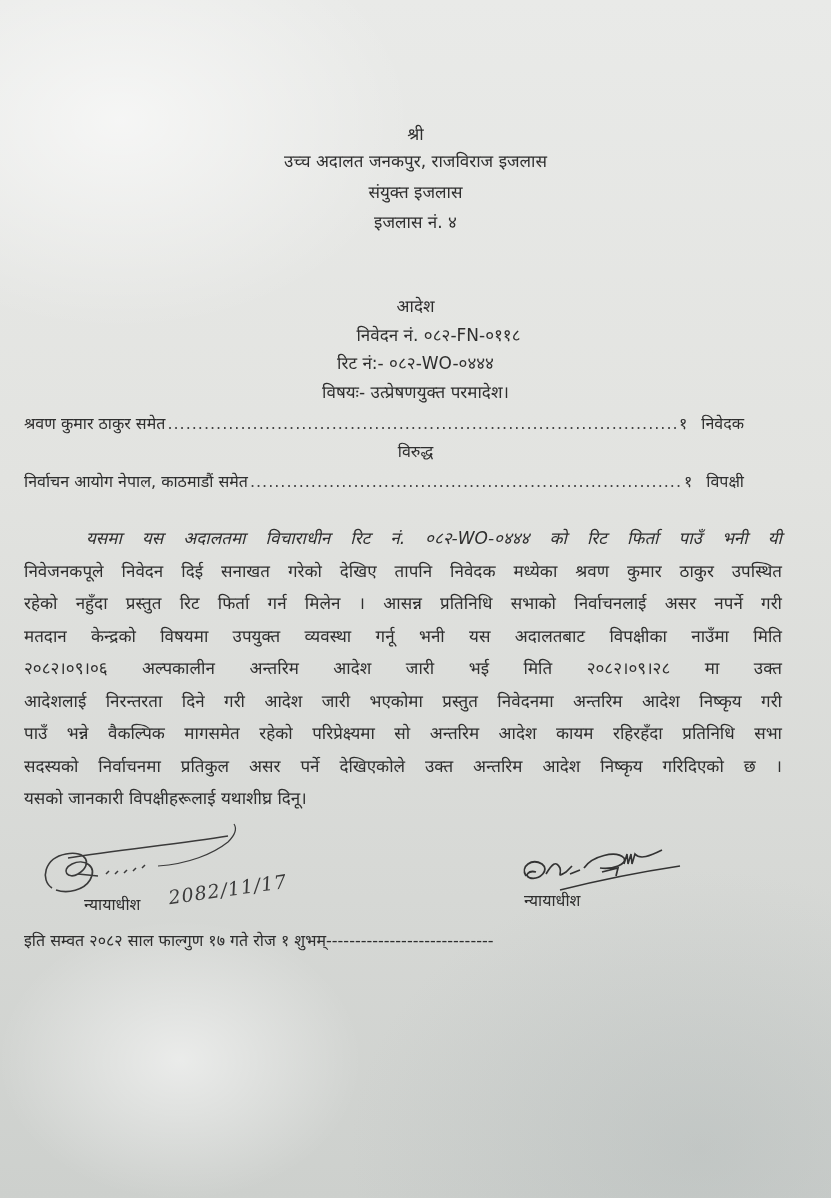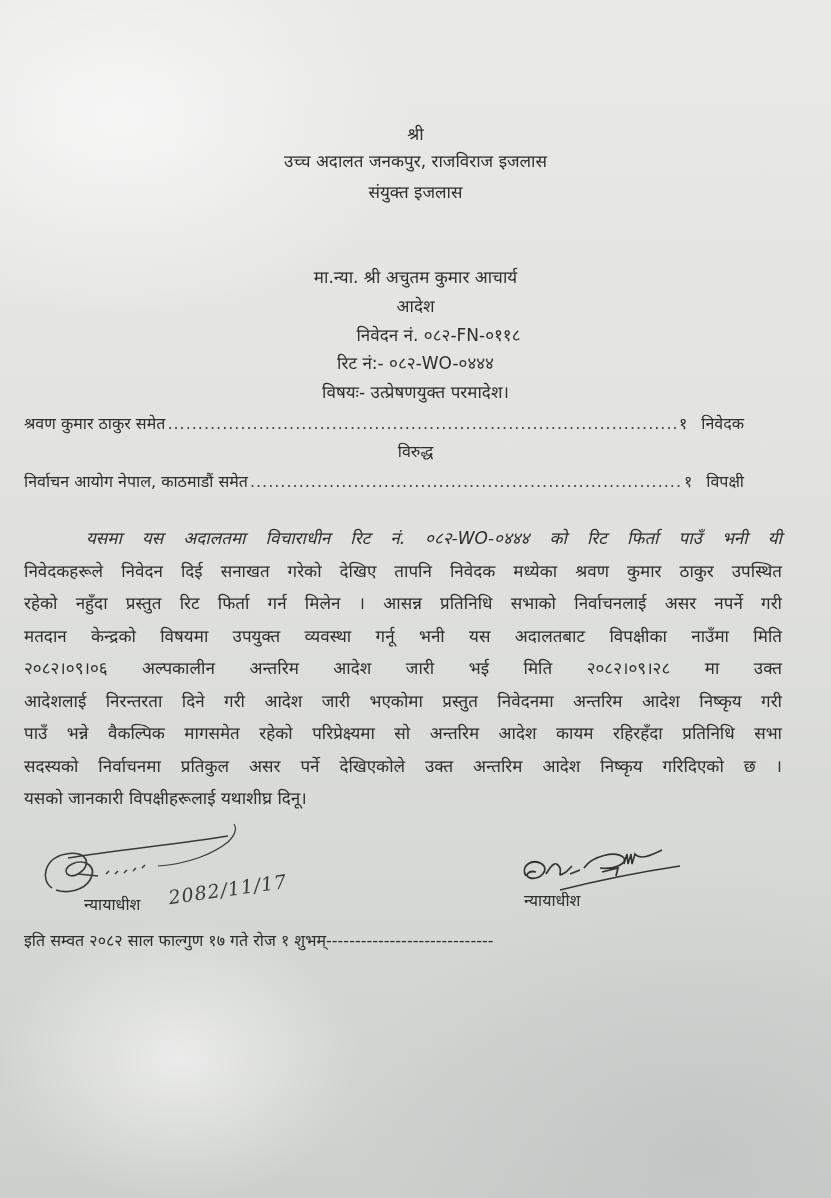--- a/index.html
+++ b/index.html
@@ -41,21 +41,21 @@
   .sig svg { position:absolute; overflow:visible; }
 </style>
 </head>
 <body>
 
 <div class="doc">
 
   <div class="center-line" style="top:124px;">श्री</div>
   <div class="center-line" style="top:151px;">उच्च अदालत जनकपुर, राजविराज इजलास</div>
   <div class="center-line" style="top:182px;">संयुक्त इजलास</div>
-  <div class="center-line" style="top:267px;">मा.न्या. श्री अचुतम कुमार आचार्य</div>
+  <div class="center-line" style="top:212px;">इजलास नं. ४</div>
   <div class="center-line" style="top:296px;">आदेश</div>
   <div class="center-line" style="top:325px;padding-left:23px;">निवेदन नं. ०८२-FN-०११८</div>
   <div class="center-line" style="top:353px;">रिट नं:- ०८२-WO-०४४४</div>
   <div class="center-line" style="top:382px;">विषयः- उत्प्रेषणयुक्त परमादेश।</div>
 
   <div class="party-row" style="top:412px;">
     <span class="name">श्रवण कुमार ठाकुर समेत</span>
     <span class="dots">..............................................................................................................................................................</span>
     <span class="count">१</span>
     <span>निवेदक</span>
@@ -65,21 +65,21 @@
 
   <div class="party-row" style="top:470px;">
     <span class="name">निर्वाचन आयोग नेपाल, काठमाडौं समेत</span>
     <span class="dots">..............................................................................................................................................................</span>
     <span class="count">१</span>
     <span>विपक्षी</span>
   </div>
 
   <div class="para" style="top:522px;">
     <span class="line first">यसमा यस अदालतमा विचाराधीन रिट नं. ०८२-WO-०४४४ को रिट फिर्ता पाउँ भनी यी</span>
-    <span class="line">निवेदकहरूले निवेदन दिई सनाखत गरेको देखिए तापनि निवेदक मध्येका श्रवण कुमार ठाकुर उपस्थित</span>
+    <span class="line">निवेजनकपूले निवेदन दिई सनाखत गरेको देखिए तापनि निवेदक मध्येका श्रवण कुमार ठाकुर उपस्थित</span>
     <span class="line">रहेको नहुँदा प्रस्तुत रिट फिर्ता गर्न मिलेन । आसन्न प्रतिनिधि सभाको निर्वाचनलाई असर नपर्ने गरी</span>
     <span class="line">मतदान केन्द्रको विषयमा उपयुक्त व्यवस्था गर्नू भनी यस अदालतबाट विपक्षीका नाउँमा मिति</span>
     <span class="line">२०८२।०९।०६ अल्पकालीन अन्तरिम आदेश जारी भई मिति २०८२।०९।२८ मा उक्त</span>
     <span class="line">आदेशलाई निरन्तरता दिने गरी आदेश जारी भएकोमा प्रस्तुत निवेदनमा अन्तरिम आदेश निष्कृय गरी</span>
     <span class="line">पाउँ भन्ने वैकल्पिक मागसमेत रहेको परिप्रेक्ष्यमा सो अन्तरिम आदेश कायम रहिरहँदा प्रतिनिधि सभा</span>
     <span class="line">सदस्यको निर्वाचनमा प्रतिकुल असर पर्ने देखिएकोले उक्त अन्तरिम आदेश निष्कृय गरिदिएको छ ।</span>
     <span class="line last">यसको जानकारी विपक्षीहरूलाई यथाशीघ्र दिनू।</span>
   </div>
 
   <div class="sig">

